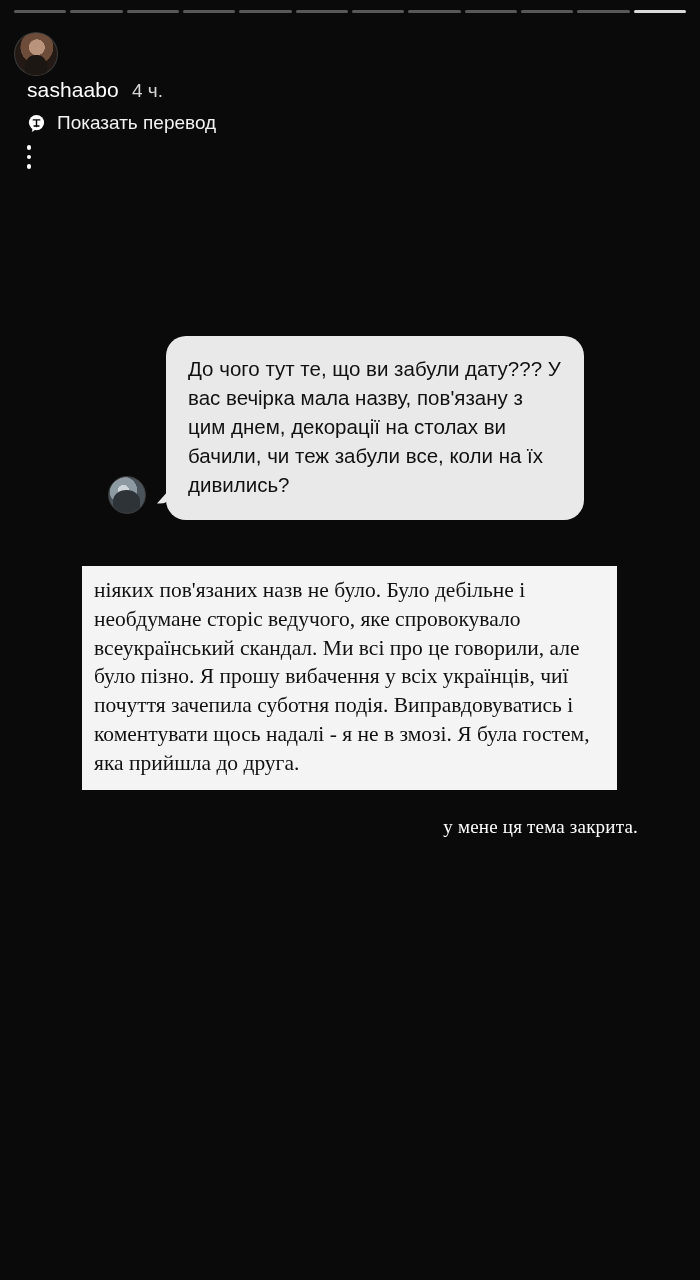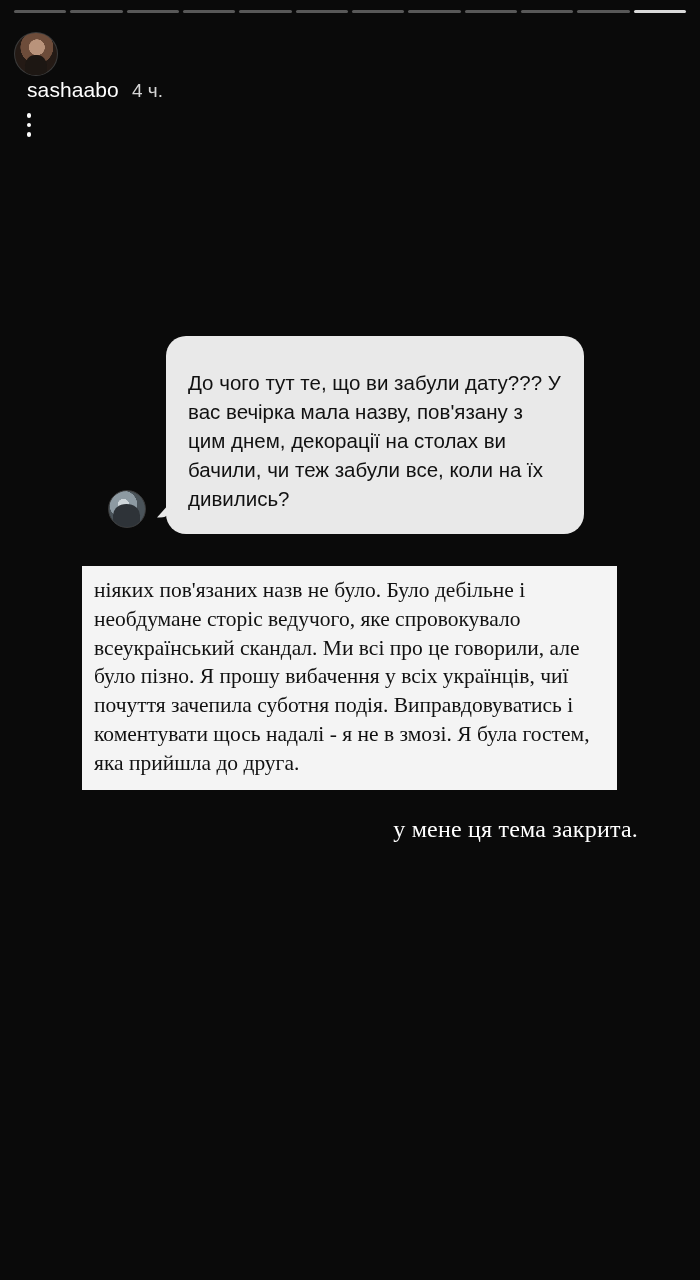--- a/index.html
+++ b/index.html
@@ -152,21 +152,21 @@
     position: absolute;
     inset: 38% 14% 0 12%;
     border-radius: 50% 50% 18% 18%;
     background: #2e3338;
   }
   .bubble {
     margin-left: 20px;
     background: #e9e9e9;
     color: #111;
     border-radius: 20px;
-    padding: 32px 22px 20px 22px;
+    padding: 18px 22px 20px 22px;
     max-width: 418px;
     font-size: 20.5px;
     line-height: 1.42;
     position: relative;
   }
   .bubble::before {
     content: "";
     position: absolute;
     left: -9px;
     bottom: 16px;
@@ -194,21 +194,21 @@
 
   
   .closing-line {
     position: absolute;
     top: 816px;
     left: 0;
     right: 62px;
     text-align: right;
     color: #fff;
     font-family: "Liberation Serif", serif;
-    font-size: 24px;
+    font-size: 19px;
     letter-spacing: .2px;
   }
 </style>
 </head>
 <body>
 
 <div class="story">
 
   <div class="progress-bar">
     <div class="progress-seg dim"></div>
@@ -227,20 +227,28 @@
 
   <div class="header">
     <div class="avatar-wrap">
       <div class="avatar"></div>
     </div>
 
     <div class="header-text">
       <div class="name-row">
         <span class="username">sashaabo</span>
         <span class="timestamp">4 ч.</span>
+      </div>
+      <div class="translate-row">
+        <svg class="translate-icon" viewBox="0 0 20 20">
+          <circle cx="10" cy="9" r="8" fill="#ffffff"></circle>
+          <path d="M6 15 L5 19 L9.2 16.2 Z" fill="#ffffff"></path>
+          <path d="M6.6 6.2h6.8M10 6.2v7M7.4 12.6h5.2" stroke="#000000" stroke-width="1.5" stroke-linecap="round" fill="none"></path>
+        </svg>
+        <span class="translate-label">Показать перевод</span>
       </div>
     </div>
 
     <div class="menu-button">
       <span class="menu-dot"></span>
       <span class="menu-dot"></span>
       <span class="menu-dot"></span>
     </div>
   </div>
 

